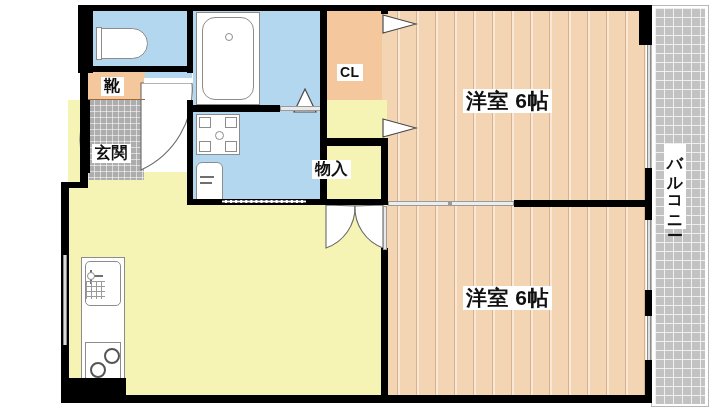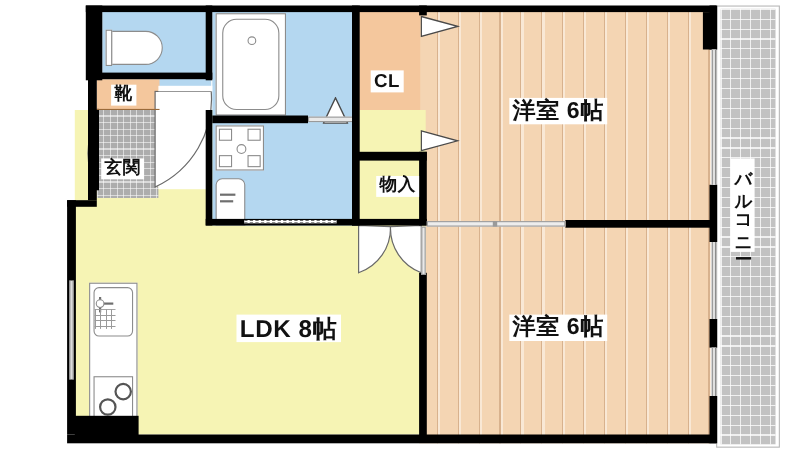--- a/index.html
+++ b/index.html
@@ -74,21 +74,21 @@
     color: #111111;
     line-height: 1.05;
     white-space: nowrap;
     letter-spacing: .5px;
     padding: 1px 3px;
     box-sizing: border-box;
   }
   .lbl-room   { font-size: 21px; font-weight: 700; }
   .lbl-ldk    { font-size: 22px; font-weight: 700; }
   .lbl-small  { font-size: 16px; font-weight: 700; }
-  .lbl-cl     { font-size: 17px; font-weight: 600; }
+  .lbl-cl     { font-size: 14px; font-weight: 600; }
   .lbl-vert {
     font-size: 16px;
     font-weight: 600;
     writing-mode: vertical-rl;
     text-orientation: upright;
     letter-spacing: 2px;
     line-height: 1.0;
   }
 
   
@@ -241,23 +241,22 @@
   <div class="abs thinwall" style="left:647px; top:316px; width:4px; height:44px; background:#e0e0e0; border-left:1px solid #8c8c8c; border-right:1px solid #8c8c8c; box-sizing:border-box;"></div>
 
   <div class="abs wall" style="left:639px; top:11px; width:8px; height:34px;"></div>
 
   <div class="label lbl-small" style="left:101px; top:77px;">靴</div>
 
   <div class="label lbl-small" style="left:92px; top:144px;">玄関</div>
 
   <div class="label lbl-cl" style="left:337px; top:64px;">CL</div>
 
-  <div class="label lbl-small" style="left:342px; top:160px;">物入</div>
+  <div class="label lbl-small" style="left:312px; top:160px;">物入</div>
 
   <div class="label lbl-room" style="left:463px; top:89px;">洋室 6帖</div>
 
   <div class="label lbl-room" style="left:463px; top:286px;">洋室 6帖</div>
 
-  <div class="label lbl-ldk" style="left:215px; top:286px;">LDK 8帖</div>
 
   <div class="label lbl-vert" style="left:664px; top:144px;">バルコニー</div>
 
 </div>
 
 </body></html>

